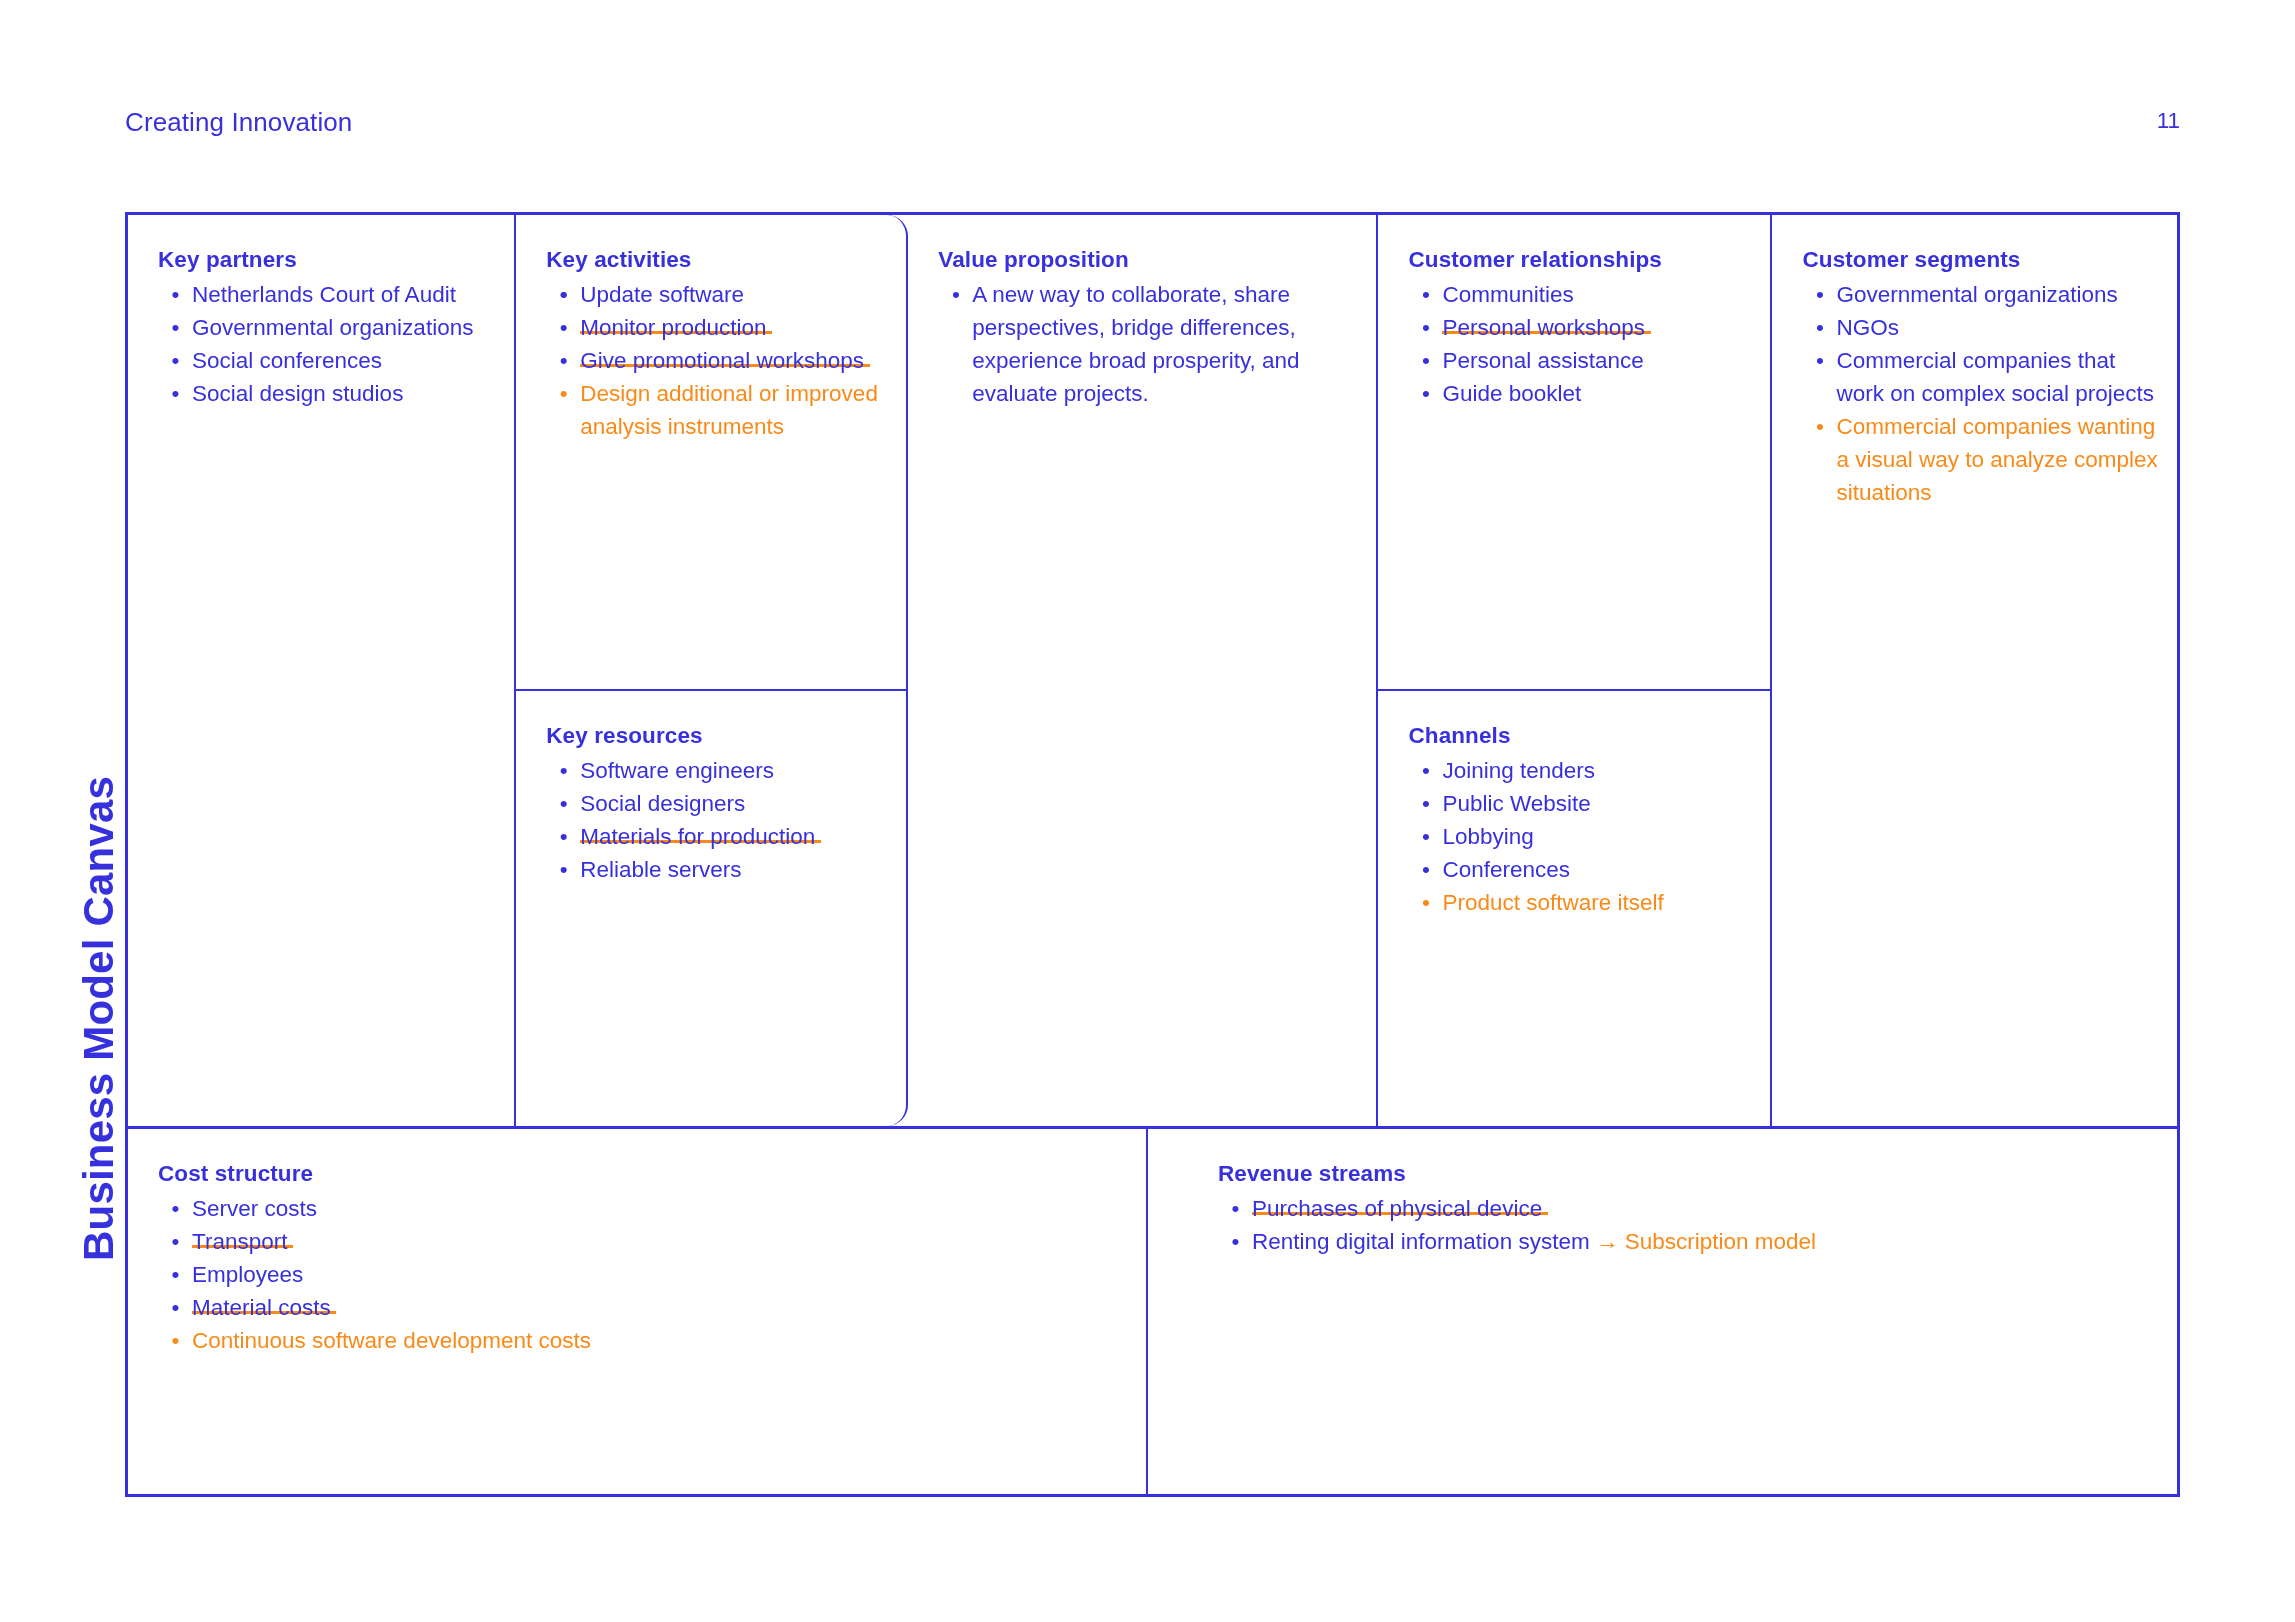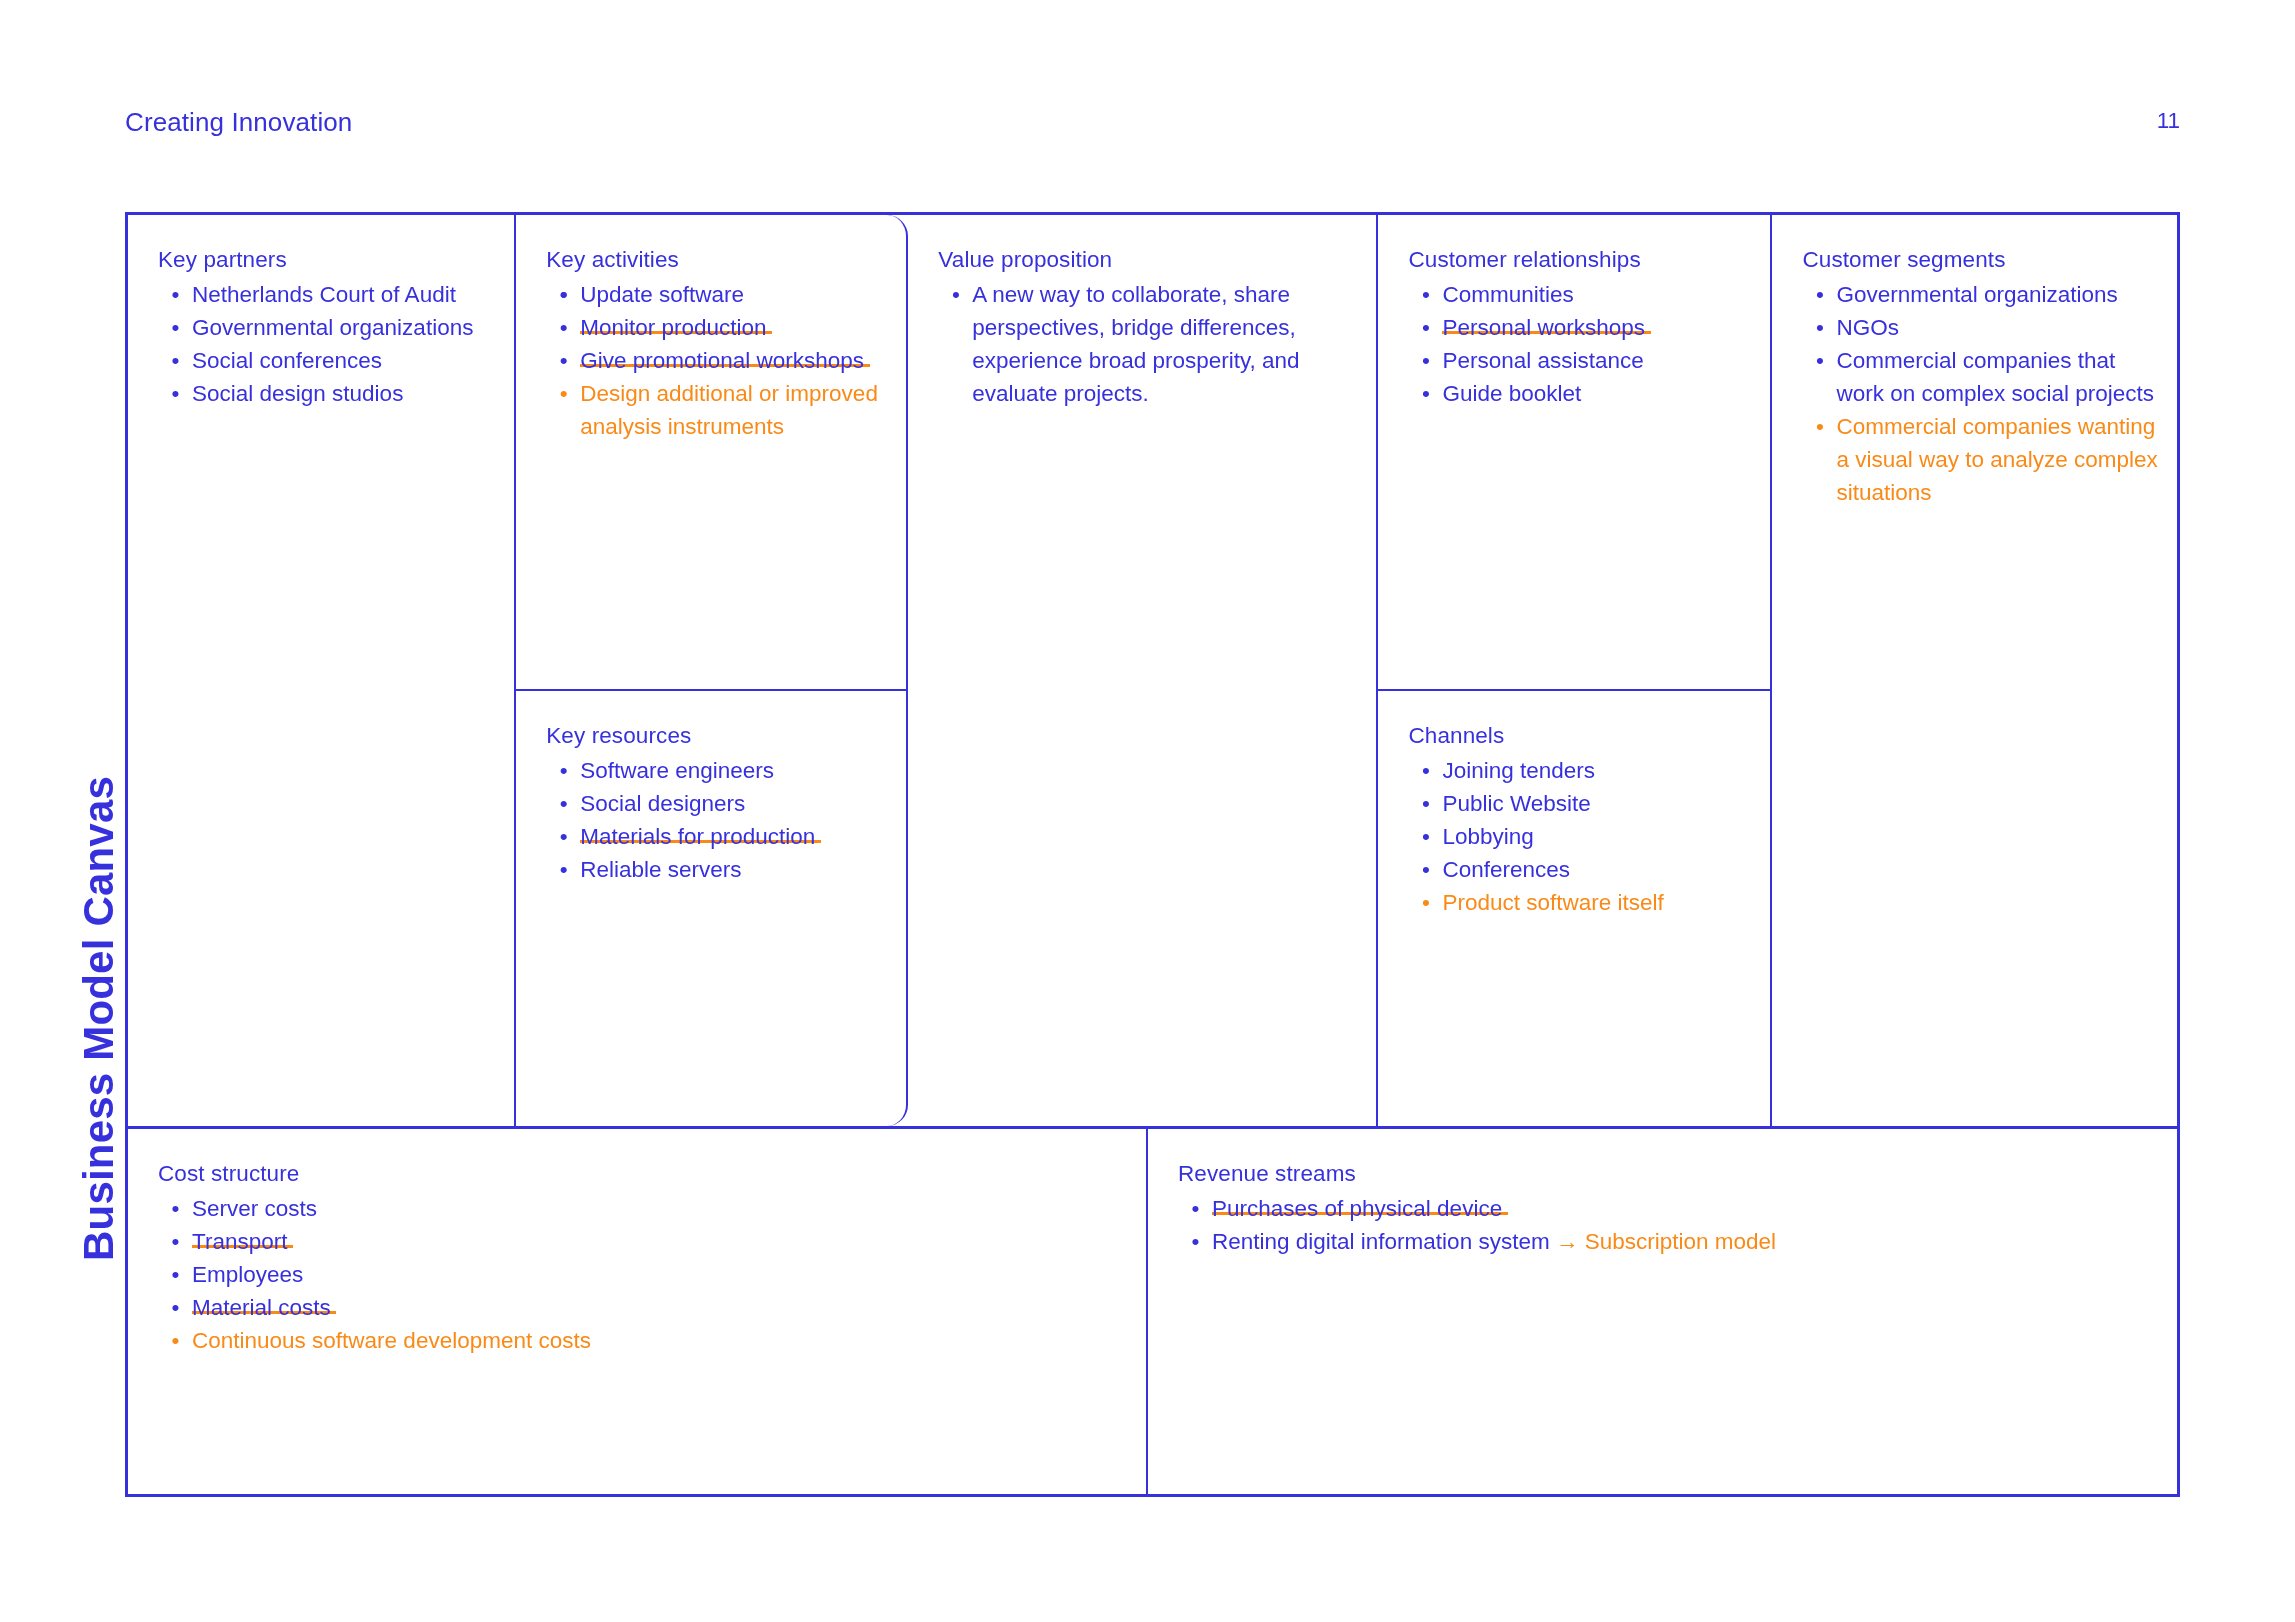--- a/index.html
+++ b/index.html
@@ -112,35 +112,36 @@
 
   .bottom-row {
     position: absolute;
     left: 0;
     right: 0;
     top: 911px;
     bottom: 0;
     border-top: 3.4px solid var(--blue);
     box-sizing: border-box;
     display: flex;
+    gap: 40px;
   }
   .col-cost { box-sizing: border-box; width: 1020px; border-right: 2.7px solid var(--blue); position: relative; }
   .col-rev  { box-sizing: border-box; flex: 1 1 auto; position: relative; border-radius: 13px; }
 
   
   .block {
     position: absolute;
     left: 30px;
     top: 33px;
     right: 15px;
   }
   .block-title {
     color: var(--blue);
     font-size: 22.5px;
-    font-weight: normal;
+    font-weight: bold;
     line-height: 1.1;
     margin-bottom: 4.8px;
     letter-spacing: 0.1px;
   }
   ul.items {
     list-style: none;
     margin: 0;
     padding: 0;
   }
   ul.items > li {

